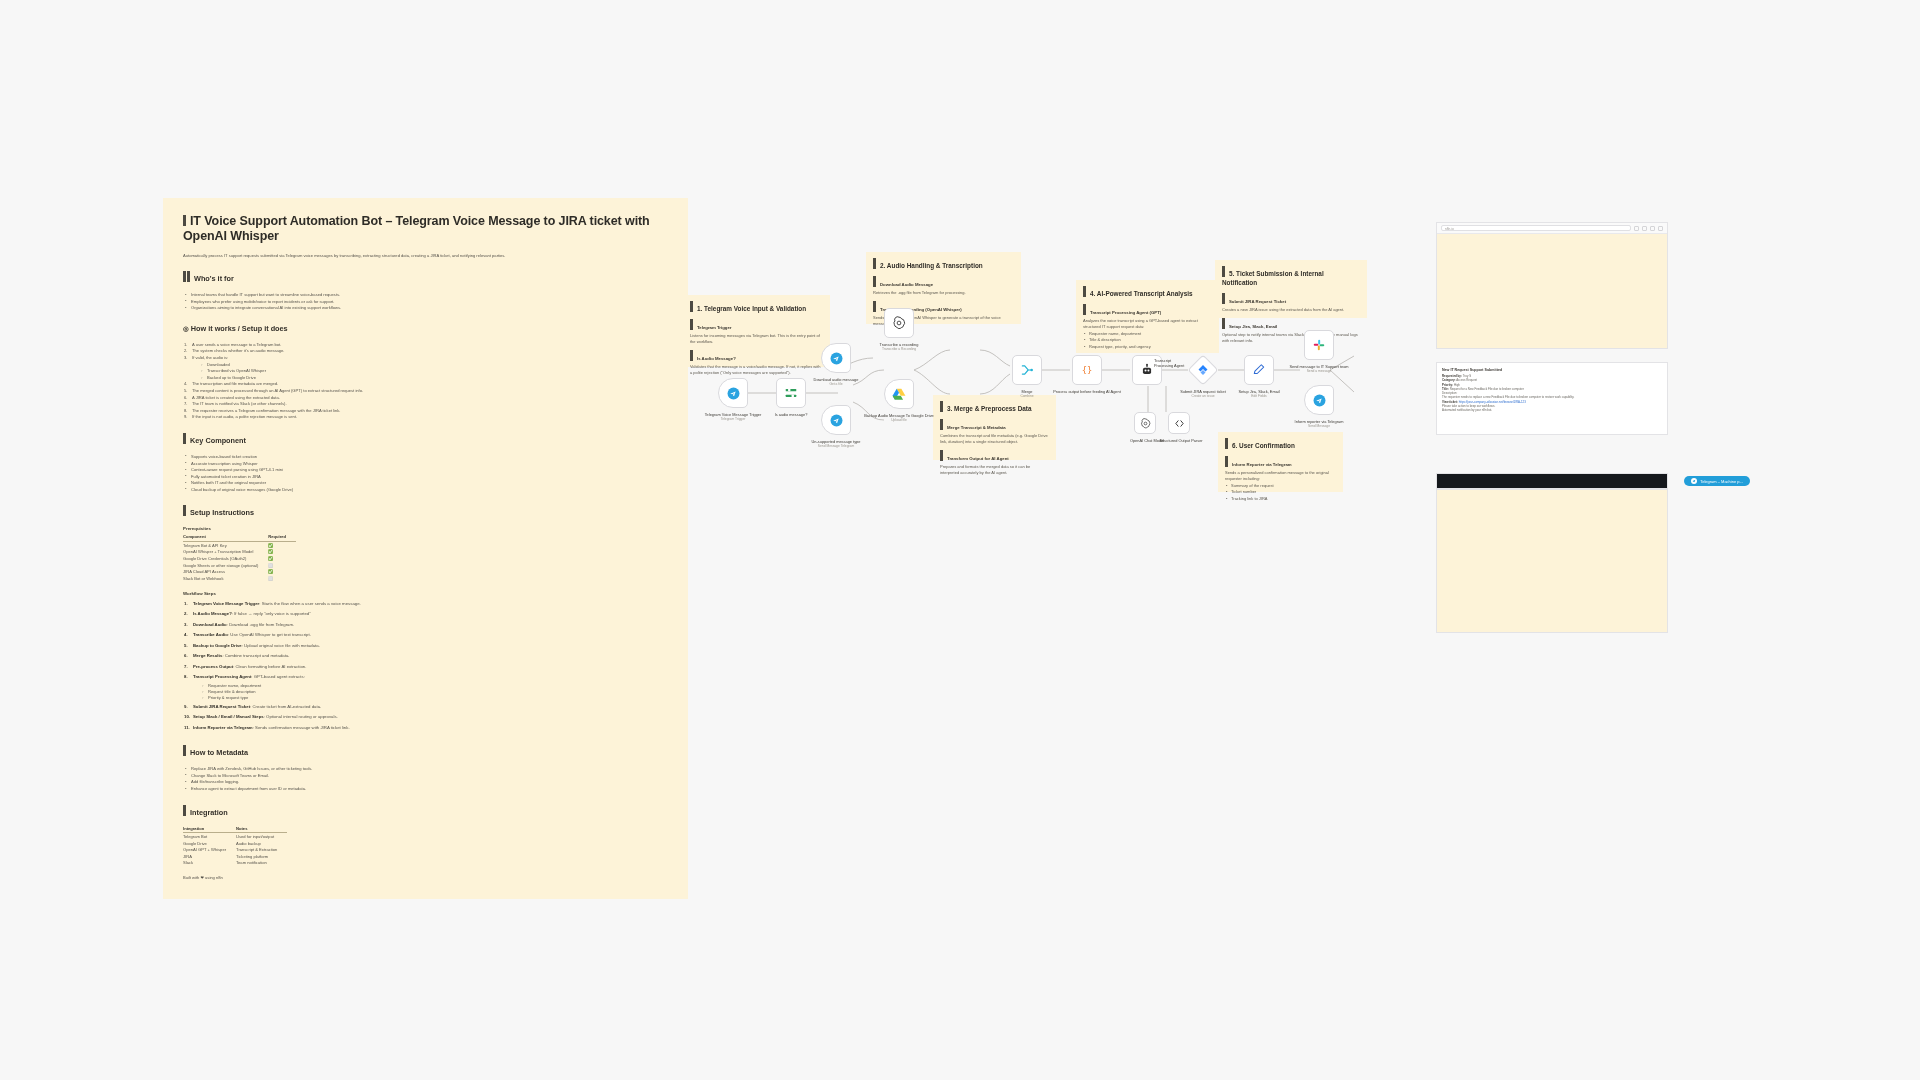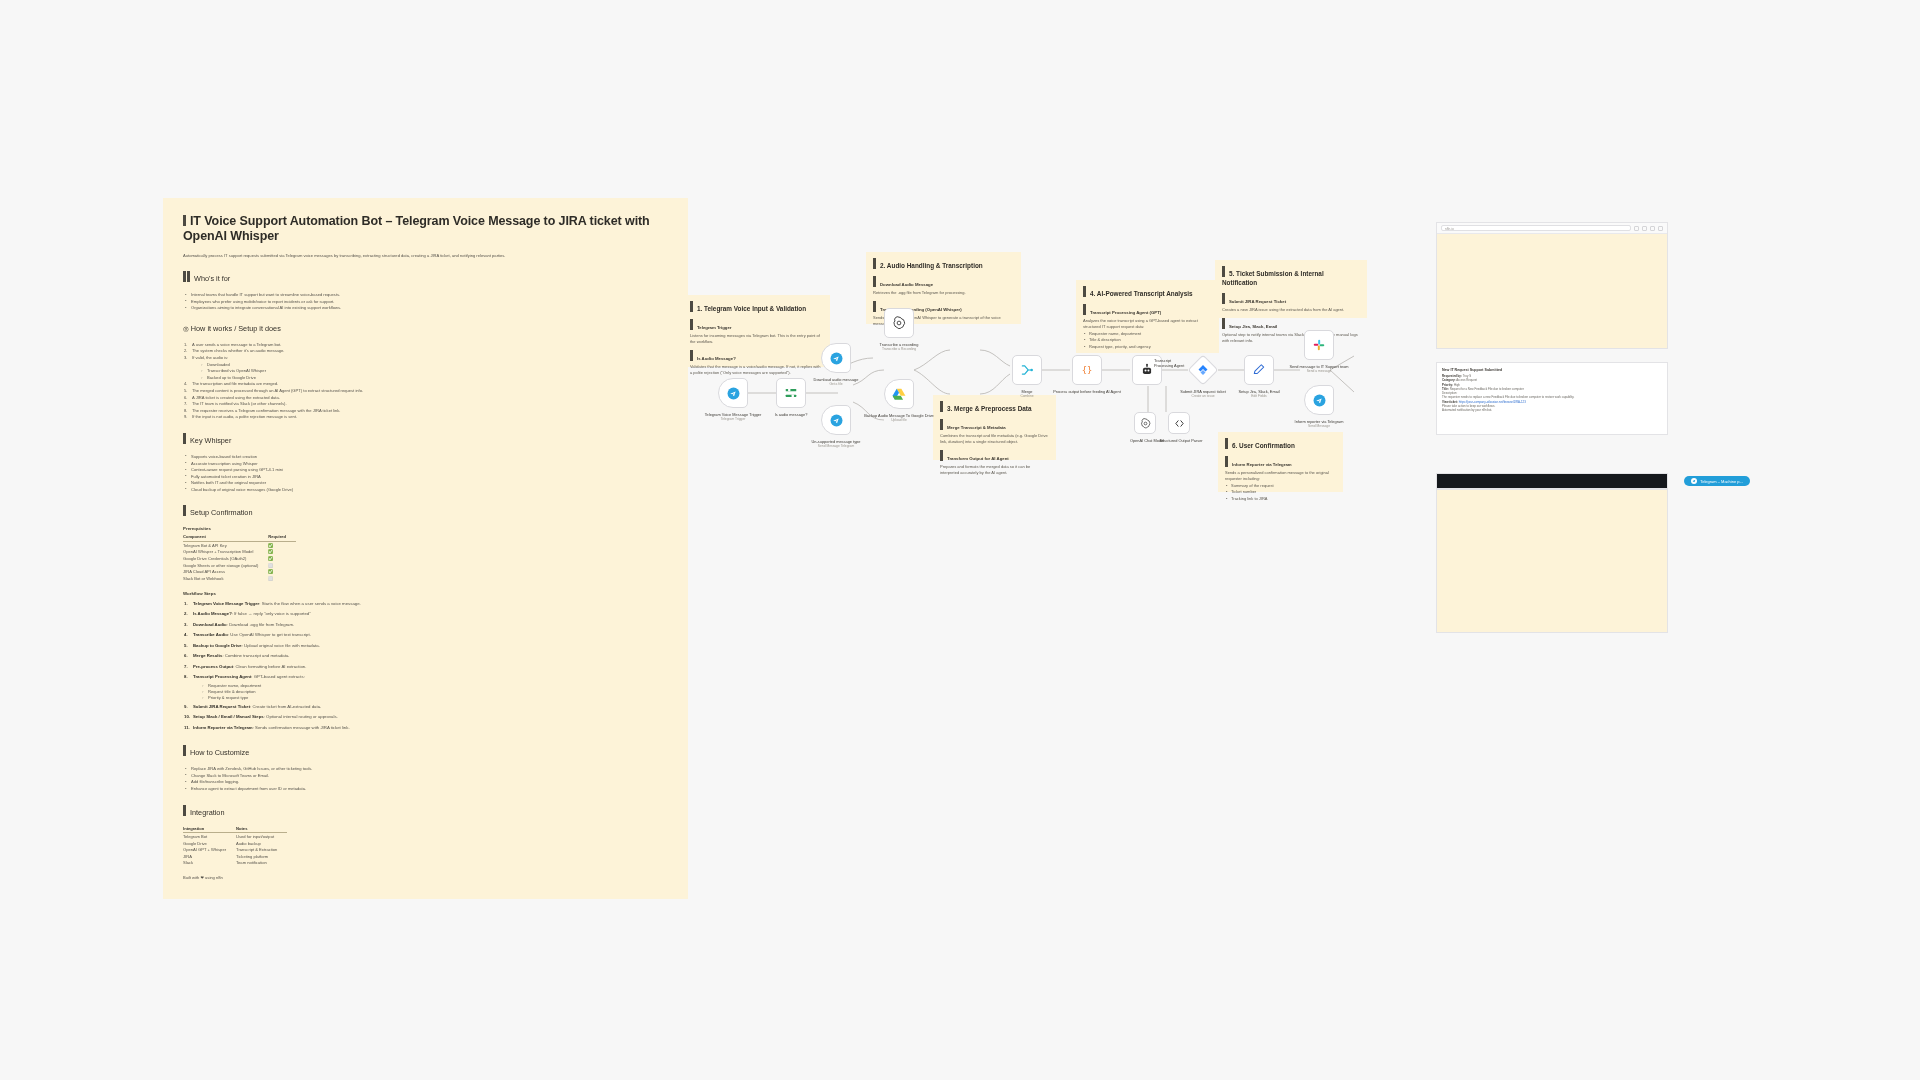--- a/index.html
+++ b/index.html
@@ -19,21 +19,21 @@
     padding: 16px 30px 10px 20px;
     overflow: hidden;
   }
   .h-bar { display: inline-block; width: 3px; height: 11px; background: #4d4a42;
            margin-right: 4px; vertical-align: -1px; }
   .h-bar.dbl { width: 7px; border-left: 3px solid #4d4a42; border-right: 3px solid #4d4a42;
                background: transparent; box-sizing: border-box; }
   .doc-title { font-size: 12.5px; font-weight: bold; color: #2e2c27; letter-spacing: -0.1px;
                line-height: 15px; margin-bottom: 8px; }
   .doc-sub { font-size: 4.1px; color: #55524b; line-height: 7px; margin-bottom: 11px; }
-  .h2 { font-size: 7.3px; font-weight: normal; color: #332f29; margin: 12px 0 8px 0; line-height: 10px; }
+  .h2 { font-size: 7.3px; font-weight: bold; color: #332f29; margin: 12px 0 8px 0; line-height: 10px; }
   .h2 .ico { font-size: 6.6px; margin-right: 2px; }
   .doc-list { list-style: none; margin: 0 0 12px 0; }
   .doc-list li { font-size: 4.1px; color: #55524b; line-height: 6.6px;
                  padding-left: 8px; position: relative; }
   .doc-list li::before { content: "•"; position: absolute; left: 2px; top: -0.5px; font-size: 4.4px; }
   .doc-ol { list-style: none; counter-reset: n; margin: 0 0 12px 0; }
   .doc-ol > li { counter-increment: n; font-size: 4.1px; color: #55524b;
                  line-height: 6.6px; padding-left: 9px; position: relative; }
   .doc-ol > li::before { content: counter(n) "."; position: absolute; left: 1px; }
   .doc-ol ul { list-style: none; margin: 0 0 0 8px; }
@@ -145,33 +145,33 @@
       </li>
       <li>The transcription and file metadata are merged.</li>
       <li>The merged content is processed through an AI Agent (GPT) to extract structured request info.</li>
       <li>A JIRA ticket is created using the extracted data.</li>
       <li>The IT team is notified via Slack (or other channels).</li>
       <li>The requester receives a Telegram confirmation message with the JIRA ticket link.</li>
       <li>If the input is not audio, a polite rejection message is sent.</li>
     </ol>
 
     <div class="h2">
-      <span class="h-bar"></span><span>Key Whisper</span>
+      <span class="h-bar"></span><span>Key Component</span>
     </div>
     <ul class="doc-list">
       <li>Supports voice-based ticket creation</li>
       <li>Accurate transcription using Whisper</li>
       <li>Context-aware request parsing using GPT-4.1 mini</li>
       <li>Fully automated ticket creation in JIRA</li>
       <li>Notifies both IT and the original requester</li>
       <li>Cloud backup of original voice messages (Google Drive)</li>
     </ul>
 
     <div class="h2">
-      <span class="h-bar"></span><span>Setup Confirmation</span>
+      <span class="h-bar"></span><span>Setup Instructions</span>
     </div>
     <div class="sub-h">Prerequisites</div>
     <table class="mini">
       <tbody>
           <tr>
         <th>Component</th>
         <th>Required</th>
       </tr>
       <tr>
             <td>Telegram Bot &amp; API Key</td>
@@ -215,21 +215,21 @@
           <li>Request title &amp; description</li>
           <li>Priority &amp; request type</li>
         </ul>
       </li>
       <li><b>Submit JIRA Request Ticket</b>: <span>Create ticket from AI-extracted data.</span></li>
       <li><b>Setup Slack / Email / Manual Steps</b>: <span>Optional internal routing or approvals.</span></li>
       <li><b>Inform Reporter via Telegram</b>: <span>Sends confirmation message with JIRA ticket link.</span></li>
     </ol>
 
     <div class="h2">
-      <span class="h-bar"></span><span>How to Customize</span>
+      <span class="h-bar"></span><span>How to Metadata</span>
     </div>
     <ul class="doc-list">
       <li>Replace JIRA with Zendesk, GitHub Issues, or other ticketing tools.</li>
       <li>Change Slack to Microsoft Teams or Email.</li>
       <li>Add file/transcribe logging.</li>
       <li>Enhance agent to extract department from user ID or metadata.</li>
     </ul>
 
     <div class="h2">
       <span class="h-bar"></span><span>Integration</span>

